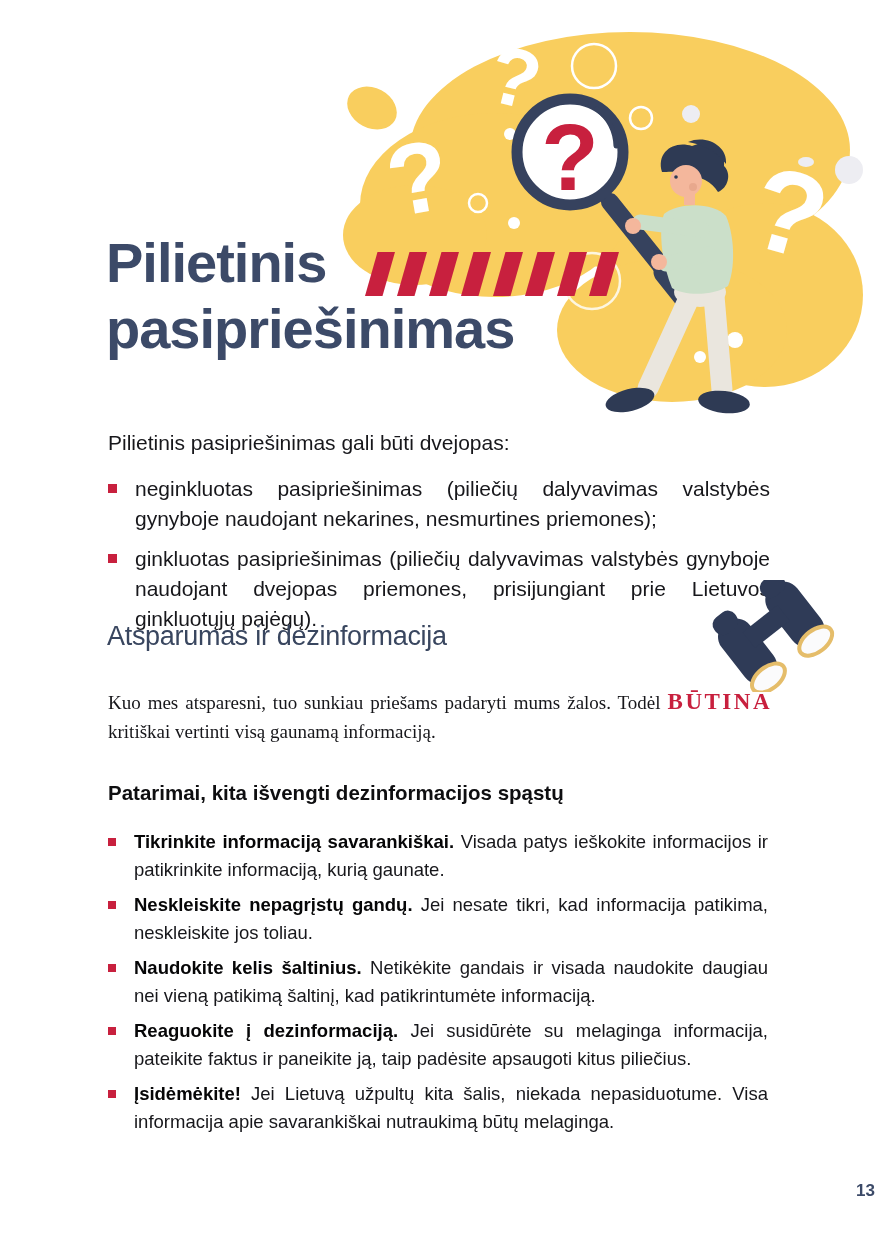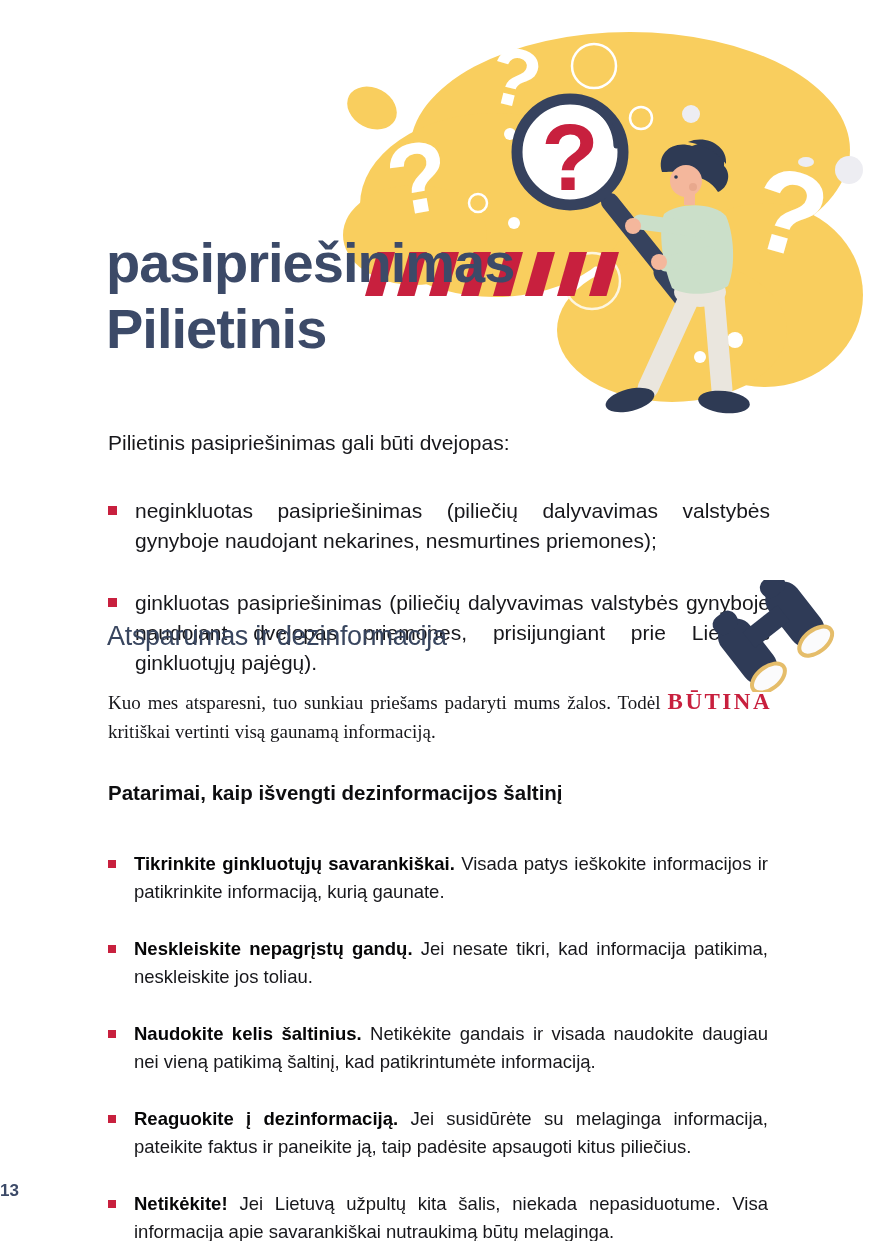--- a/index.html
+++ b/index.html
@@ -9,21 +9,21 @@
   }
   .hero-svg{position:absolute;top:0;left:0;}
   .title{
     position:absolute;left:106px;top:230px;margin:0;
     font-size:56px;line-height:66px;font-weight:800;letter-spacing:-1px;color:#3C4A68;
   }
   .title span{display:block;}
   .intro{position:absolute;left:108px;top:428px;width:662px;}
   .intro-lead{margin:0 0 16px 0;font-size:21px;line-height:30px;}
   ul.blist{list-style:none;margin:0;padding:0;display:flex;flex-direction:column;gap:10px;}
-  ul.blist li{display:flex;gap:18px;margin-top:22px;}
+  ul.blist li{display:flex;gap:18px;}
   .sq{flex:0 0 auto;width:9px;height:9px;background:#C8203E;margin-top:10px;}
   .li-text{flex:1;font-size:21px;line-height:30px;text-align:justify;}
   .res-heading{
     position:absolute;left:107px;top:620px;margin:0;
     font-size:27px;line-height:32px;font-weight:400;color:#39465F;letter-spacing:-0.3px;
   }
   .res-para{
     position:absolute;left:108px;top:688px;width:664px;margin:0;
     font-size:19px;line-height:28.5px;text-align:justify;font-family:Liberation Serif, serif;
   }
@@ -32,21 +32,21 @@
     position:absolute;left:108px;top:779px;margin:0;
     font-size:20.5px;line-height:28px;font-weight:800;color:#0e0e10;
   }
   .tips{position:absolute;left:108px;top:828px;width:660px;}
   .tips ul.blist{gap:8px;}
   .tips .sq{width:8px;height:8px;margin-top:10px;}
   .tips .li-text{font-size:18.5px;line-height:27.5px;}
   .tips .li-text strong{font-weight:800;color:#060607;}
   .binoculars-svg{position:absolute;left:700px;top:580px;}
   .page-num{
-    position:absolute;left:0;top:1181px;width:100%;text-align:left;
+    position:absolute;left:0;top:1181px;width:100%;text-align:right;
     font-size:17px;font-weight:700;color:#3C4A68;
   }
 </style>
 </head>
 <body>
 
 <div class="page">
 
   <svg class="hero-svg" width="875" height="430" viewBox="0 0 875 430">
 
@@ -113,22 +113,22 @@
       <path d="M 664,214 C 678,202 714,202 726,216 C 734,234 736,266 728,286
                C 714,296 684,296 672,288 C 662,264 658,230 664,214 Z" fill="#CBDFC9"></path>
       <line x1="702" y1="230" x2="640" y2="222" stroke="#CBDFC9" stroke-width="15" stroke-linecap="round"></line>
       <line x1="708" y1="254" x2="666" y2="264" stroke="#CBDFC9" stroke-width="15" stroke-linecap="round"></line>
       <circle cx="633" cy="226" r="8" fill="#F4B79C"></circle>
       <circle cx="659" cy="262" r="8" fill="#F4B79C"></circle>
     </g>
   </svg>
 
   <h1 class="title">
+    <span>Pilietinis</span>
     <span>pasipriešinimas</span>
-    <span>Pilietinis</span>
   </h1>
 
   <div class="intro">
     <p class="intro-lead">Pilietinis pasipriešinimas gali būti dvejopas:</p>
     <ul class="blist">
       <li>
         <span class="sq"></span>
         <div class="li-text">neginkluotas pasipriešinimas (piliečių dalyvavimas valstybės gynyboje naudojant nekarines, nesmurtines priemones);</div>
       </li>
       <li>
@@ -150,27 +150,27 @@
     </g>
   </svg>
 
   <h2 class="res-heading">Atsparumas ir dezinformacija</h2>
   <p class="res-para">
     <span>Kuo mes atsparesni, tuo sunkiau priešams padaryti mums žalos. Todėl</span>
     <strong class="butina">BŪTINA</strong>
     <span>kritiškai vertinti visą gaunamą informaciją.</span>
   </p>
 
-  <h3 class="tips-heading">Patarimai, kaip išvengti dezinformacijos šaltinį</h3>
+  <h3 class="tips-heading">Patarimai, kita išvengti dezinformacijos spąstų</h3>
   <div class="tips">
     <ul class="blist">
       <li>
         <span class="sq"></span>
         <div class="li-text">
-          <strong>Tikrinkite ginkluotųjų savarankiškai.</strong>
+          <strong>Tikrinkite informaciją savarankiškai.</strong>
           <span>Visada patys ieškokite informacijos ir patikrinkite informaciją, kurią gaunate.</span>
         </div>
       </li>
       <li>
         <span class="sq"></span>
         <div class="li-text">
           <strong>Neskleiskite nepagrįstų gandų.</strong>
           <span>Jei nesate tikri, kad informacija patikima, neskleiskite jos toliau.</span>
         </div>
       </li>
@@ -184,21 +184,21 @@
       <li>
         <span class="sq"></span>
         <div class="li-text">
           <strong>Reaguokite į dezinformaciją.</strong>
           <span>Jei susidūrėte su melaginga informacija, pateikite faktus ir paneikite ją, taip padėsite apsaugoti kitus piliečius.</span>
         </div>
       </li>
       <li>
         <span class="sq"></span>
         <div class="li-text">
-          <strong>Netikėkite!</strong>
+          <strong>Įsidėmėkite!</strong>
           <span>Jei Lietuvą užpultų kita šalis, niekada nepasiduotume. Visa informacija apie savarankiškai nutraukimą būtų melaginga.</span>
         </div>
       </li>
     </ul>
   </div>
 
   <div class="page-num">13</div>
 
 </div>
 

